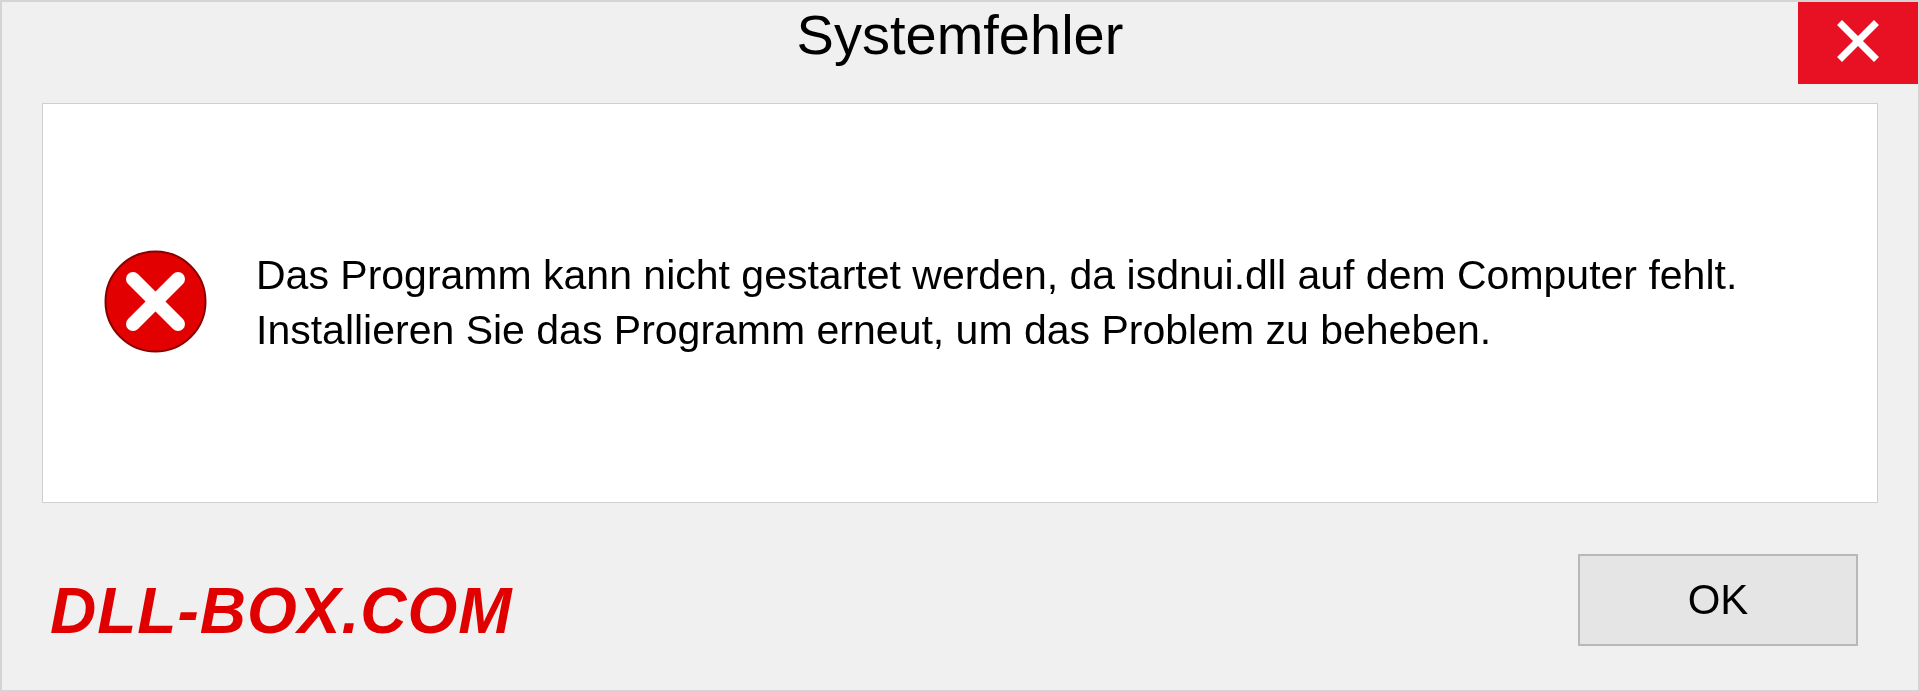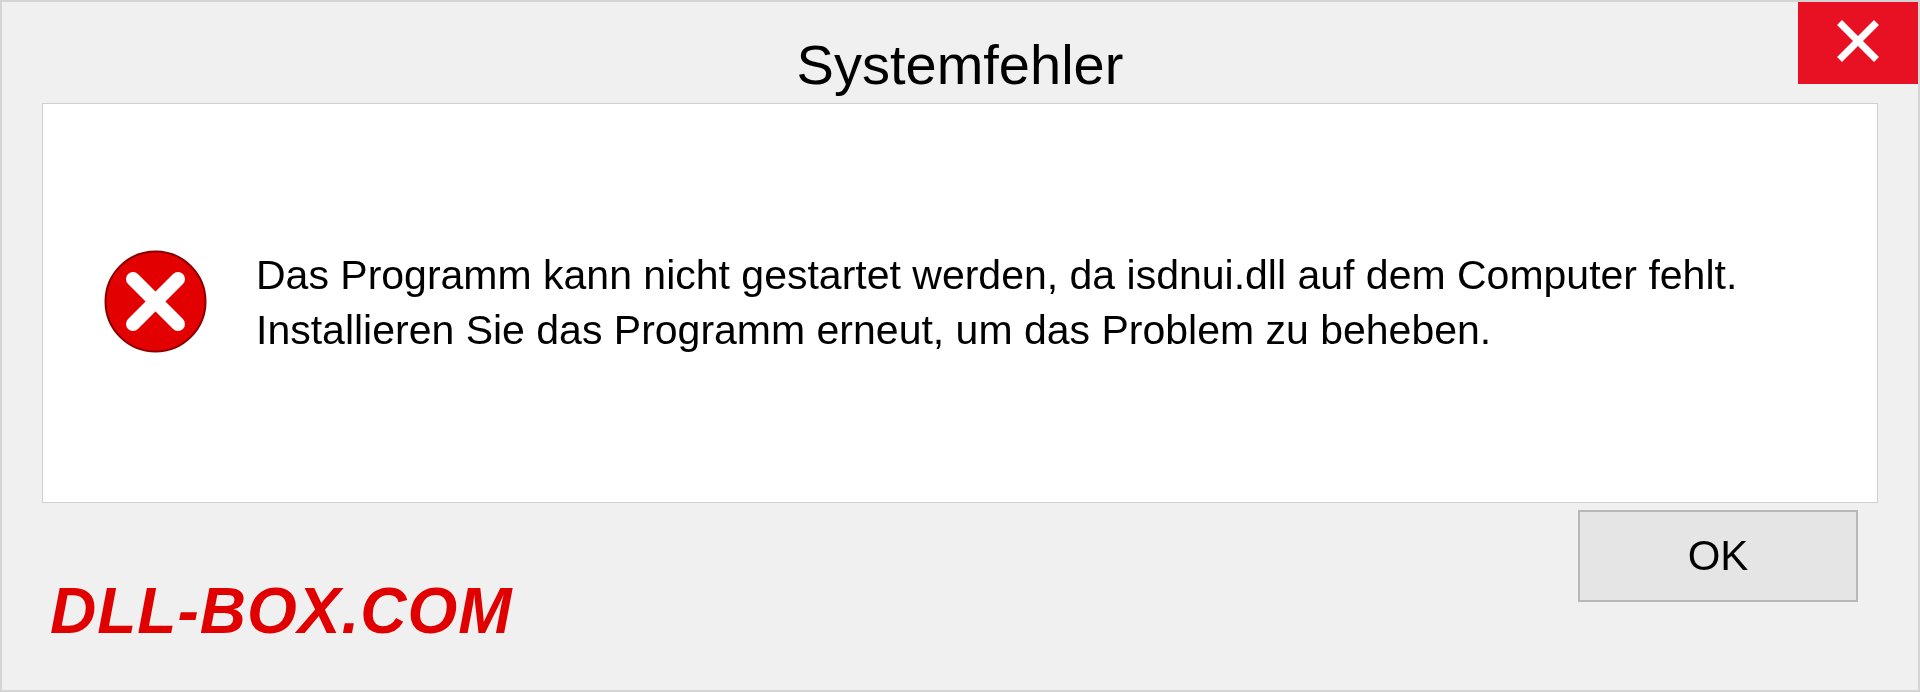--- a/index.html
+++ b/index.html
@@ -20,21 +20,21 @@
       height: 692px;
       background: #f0f0f0;
       border: 2px solid #d4d4d4;
       position: relative;
     }
     .titlebar {
       height: 95px;
       background: #f0f0f0;
       position: relative;
       display: flex;
-      align-items: flex-end;
+      align-items: flex-start;
       justify-content: center;
     }
     .titlebar-title {
       font-size: 56px;
       font-weight: 400;
       color: #000000;
     }
     .close-button {
       position: absolute;
       top: 0;
@@ -74,21 +74,21 @@
       color: #000000;
       font-weight: 400;
     }
     .footer-area {
       position: absolute;
       bottom: 0;
       left: 0;
       right: 0;
       height: 180px;
       display: flex;
-      align-items: flex-start;
+      align-items: center;
       justify-content: flex-end;
       padding-right: 60px;
     }
     .watermark {
       position: absolute;
       left: 48px;
       bottom: 42px;
       font-size: 64px;
       font-weight: 800;
       font-style: italic;

